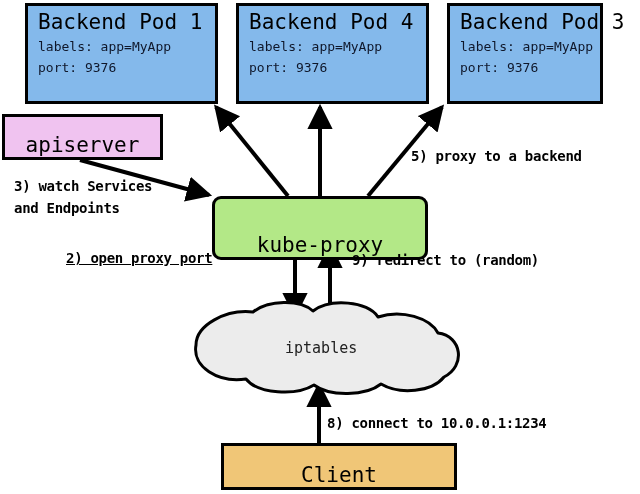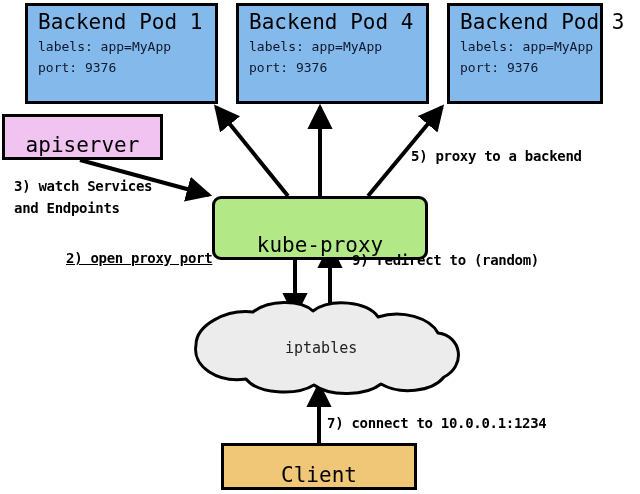--- a/index.html
+++ b/index.html
@@ -135,28 +135,28 @@
   <div class="node centered" style="left:2px; top:114px; width:161px; height:46px; background:#f0c3f0;">
     <span class="node-label">apiserver</span>
   </div>
 
   <div class="node centered" style="left:212px; top:196px; width:216px; height:64px; background:#b3e887;border-radius:9px;">
     <span class="node-label">kube-proxy</span>
   </div>
 
   <div class="cloud-label" style="left:277px; top:339px;margin-left:8px;">iptables</div>
 
-  <div class="node centered" style="left:221px; top:443px; width:196px; height:47px; background:#f0c677;">
+  <div class="node centered" style="left:221px; top:443px; width:236px; height:47px; background:#f0c677;">
     <span class="node-label">Client</span>
   </div>
 
   <div class="step" style="left:14px; top:176px;">3) watch Services</div>
   <div class="step" style="left:14px; top:198px;">and Endpoints</div>
 
   <div class="step" style="left:66px; top:248px;text-decoration:underline;">2) open proxy port</div>
 
-  <div class="step" style="left:327px; top:413px;">7) connect to 10.0.0.1:1234</div>
+  <div class="step" style="left:327px; top:413px;">8) connect to 10.0.0.1:1234</div>
 
   <div class="step" style="left:352px; top:250px;">9) redirect to (random)</div>
 
   <div class="step" style="left:411px; top:146px;">5) proxy to a backend</div>
 
 </div>
 
 </body></html>

